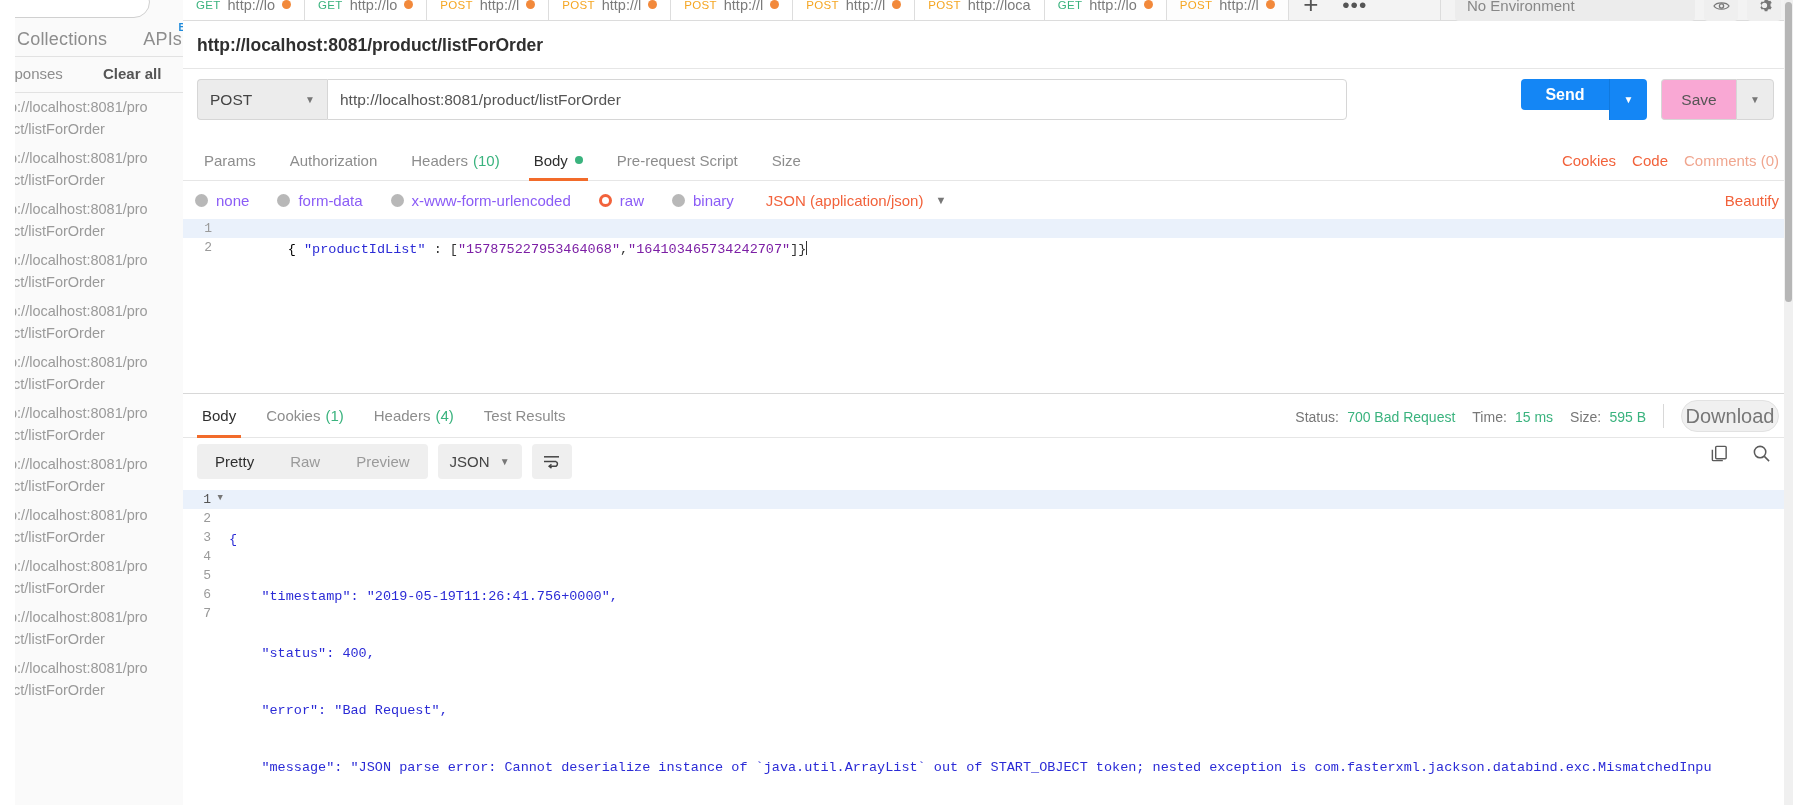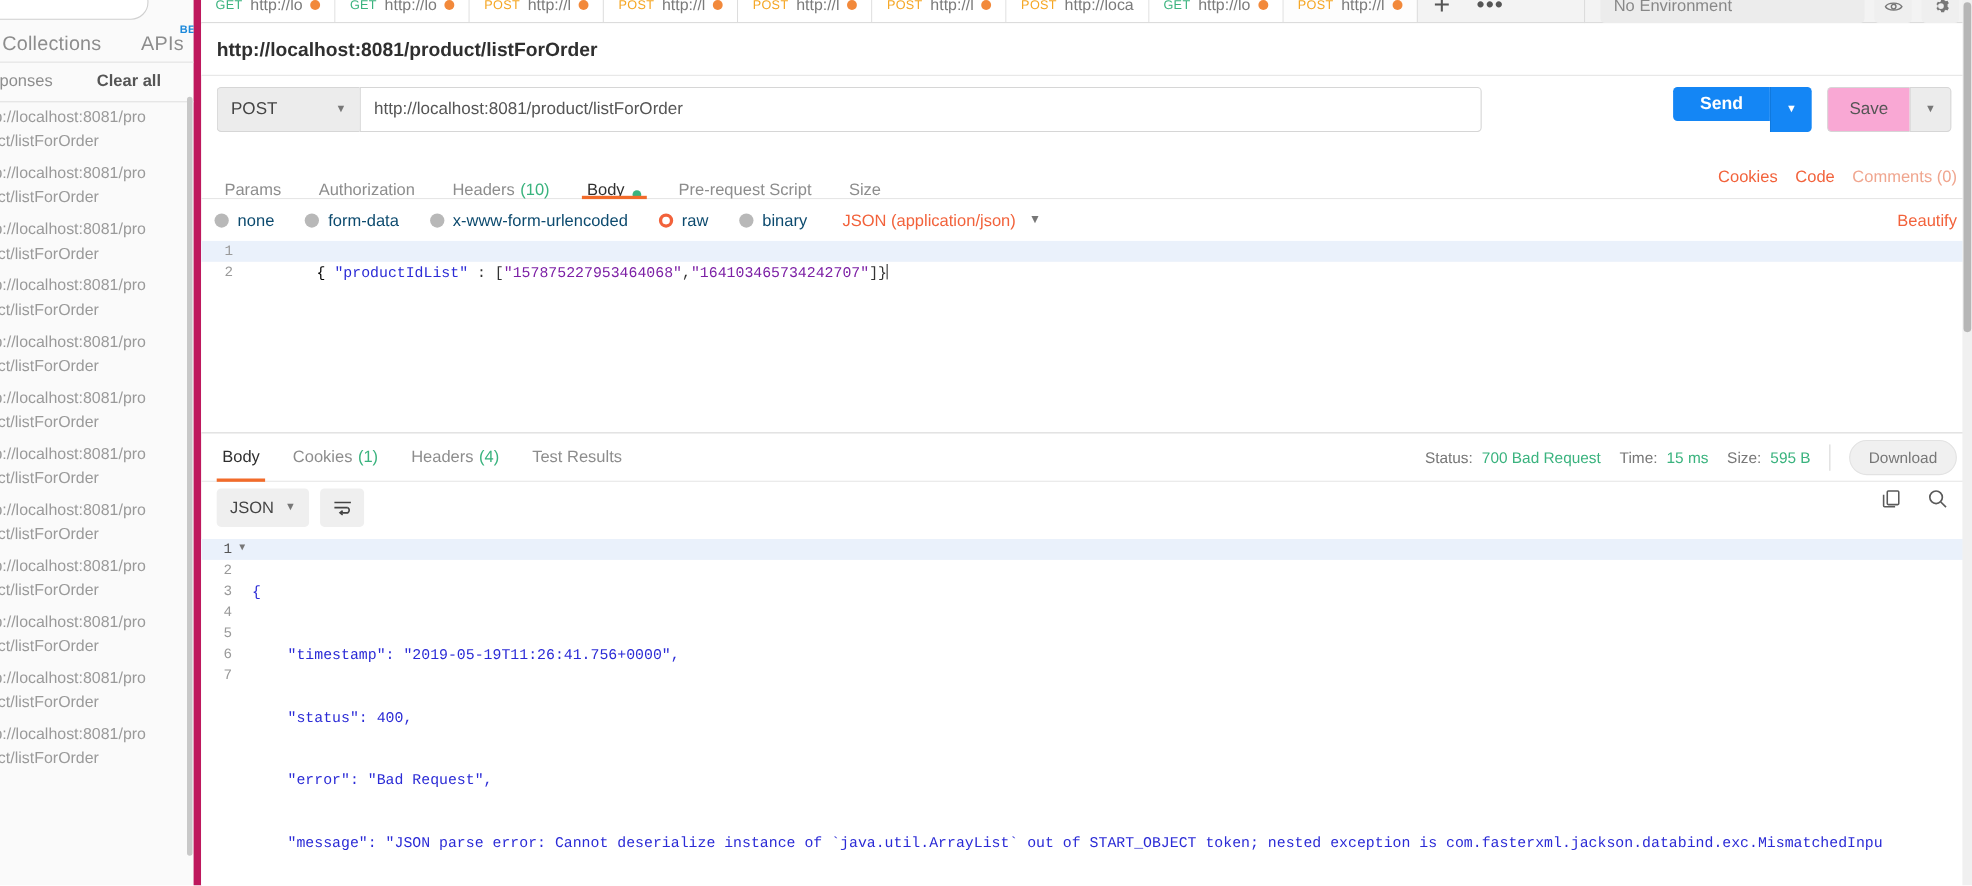--- a/index.html
+++ b/index.html
@@ -8,24 +8,24 @@
     overflow: hidden;
     background: #ffffff;
     font-family: "Liberation Sans", sans-serif;
     font-size: 15px;
     color: #3a3a3a;
   }
   #app { position: relative; width: 1793px; height: 805px; }
 
   
   .sidebar {
-    position: absolute; left: 0; top: 0;
+    position: absolute; left: 15px; top: 0;
     width: 183px; height: 805px;
     background: #fafafa;
-    border-right: 7px solid #be185d;
+    border-right: 1px solid #be185d;
     overflow: hidden;
   }
   .sb-search {
     position: absolute; left: -40px; top: -14px;
     width: 175px; height: 32px;
     border: 1px solid #d0d0d0; border-radius: 16px;
     background: #fff;
   }
   .sb-tabs {
     position: absolute; left: 0; top: 23px;
@@ -223,21 +223,21 @@
   
   .req-tabs {
     position: absolute; left: 0; top: 140px;
     width: 1610px; height: 41px;
     border-bottom: 1px solid #e6e6e6;
     display: flex; align-items: center;
     padding-left: 4px;
   }
   .rq-tab {
     position: relative; height: 41px;
-    display: flex; align-items: flex-end;
+    display: flex; align-items: center;
     padding: 0 17px;
     font-size: 15px; color: #8d8d8d; cursor: pointer;
     white-space: nowrap;
   }
   .rq-tab.active { color: #2f2f2f; }
   .rq-tab .count { color: #3ab37e; margin-left: 5px; }
   .rq-tab .greendot {
     width: 8px; height: 8px; border-radius: 50%;
     background: #3ab37e; margin-left: 7px;
   }
@@ -266,21 +266,21 @@
     display: flex; align-items: center; gap: 8px;
     margin-right: 28px; cursor: pointer;
   }
   .radio-dot {
     width: 13px; height: 13px; border-radius: 50%;
     background: #b8b8b8;
   }
   .radio-dot.sel {
     background: #fff; border: 3.5px solid #f2623b;
   }
-  .radio-opt span { font-size: 15px; color: #0c4a6e; }
+  .radio-opt span { font-size: 15px; color: #8b5cf6; }
   .json-sel {
     display: flex; align-items: center; gap: 12px;
     color: #f2623b; font-size: 15px; cursor: pointer;
     margin-left: 4px;
   }
   .json-sel .caret { color: #777; font-size: 11px; }
   .beautify {
     position: absolute; right: 14px; top: 181px; height: 38px;
     display: flex; align-items: center;
     color: #f2623b; font-size: 15px; cursor: pointer;
@@ -343,21 +343,21 @@
     position: absolute; right: 14px; top: 394px; height: 44px;
     display: flex; align-items: center; gap: 17px;
   }
   .resp-status .lbl { font-size: 14px; color: #777; }
   .resp-status .val { font-size: 14px; color: #3ab37e; margin-left: 4px; }
   .vline { width: 1px; height: 24px; background: #d8d8d8; }
   .download-btn {
     width: 98px; height: 32px; background: #f0f0f0;
     border-radius: 16px; border: 1px solid #e2e2e2;
     display: flex; align-items: center; justify-content: center;
-    color: #777; font-size: 14px; cursor: pointer;
+    color: #777; font-size: 20px; cursor: pointer;
   }
 
   
   .resp-toolbar {
     position: absolute; left: 14px; top: 444px;
     display: flex; align-items: center; gap: 10px;
   }
   .seg-group {
     display: flex; align-items: center;
     background: #efefef; border-radius: 4px; height: 35px;
@@ -688,20 +688,25 @@
       </div>
       <div>
         <span class="lbl">Size:</span>
         <span class="val">595 B</span>
       </div>
       <div class="vline"></div>
       <div class="download-btn">Download</div>
     </div>
 
     <div class="resp-toolbar">
+      <div class="seg-group">
+        <div class="seg active">Pretty</div>
+        <div class="seg">Raw</div>
+        <div class="seg">Preview</div>
+      </div>
       <div class="fmt-select">
         <span>JSON</span>
         <span class="caret">▼</span>
       </div>
       <div class="wrap-btn">
         <svg width="19" height="15" viewBox="0 0 20 16" stroke="#444" stroke-width="1.6" fill="none">
           <line x1="2" y1="3" x2="18" y2="3"></line>
           <line x1="2" y1="8" x2="15" y2="8"></line>
           <path d="M15 8 a3 3 0 010 5 H8"></path>
           <polyline points="10,11 7.5,13 10,15"></polyline>

